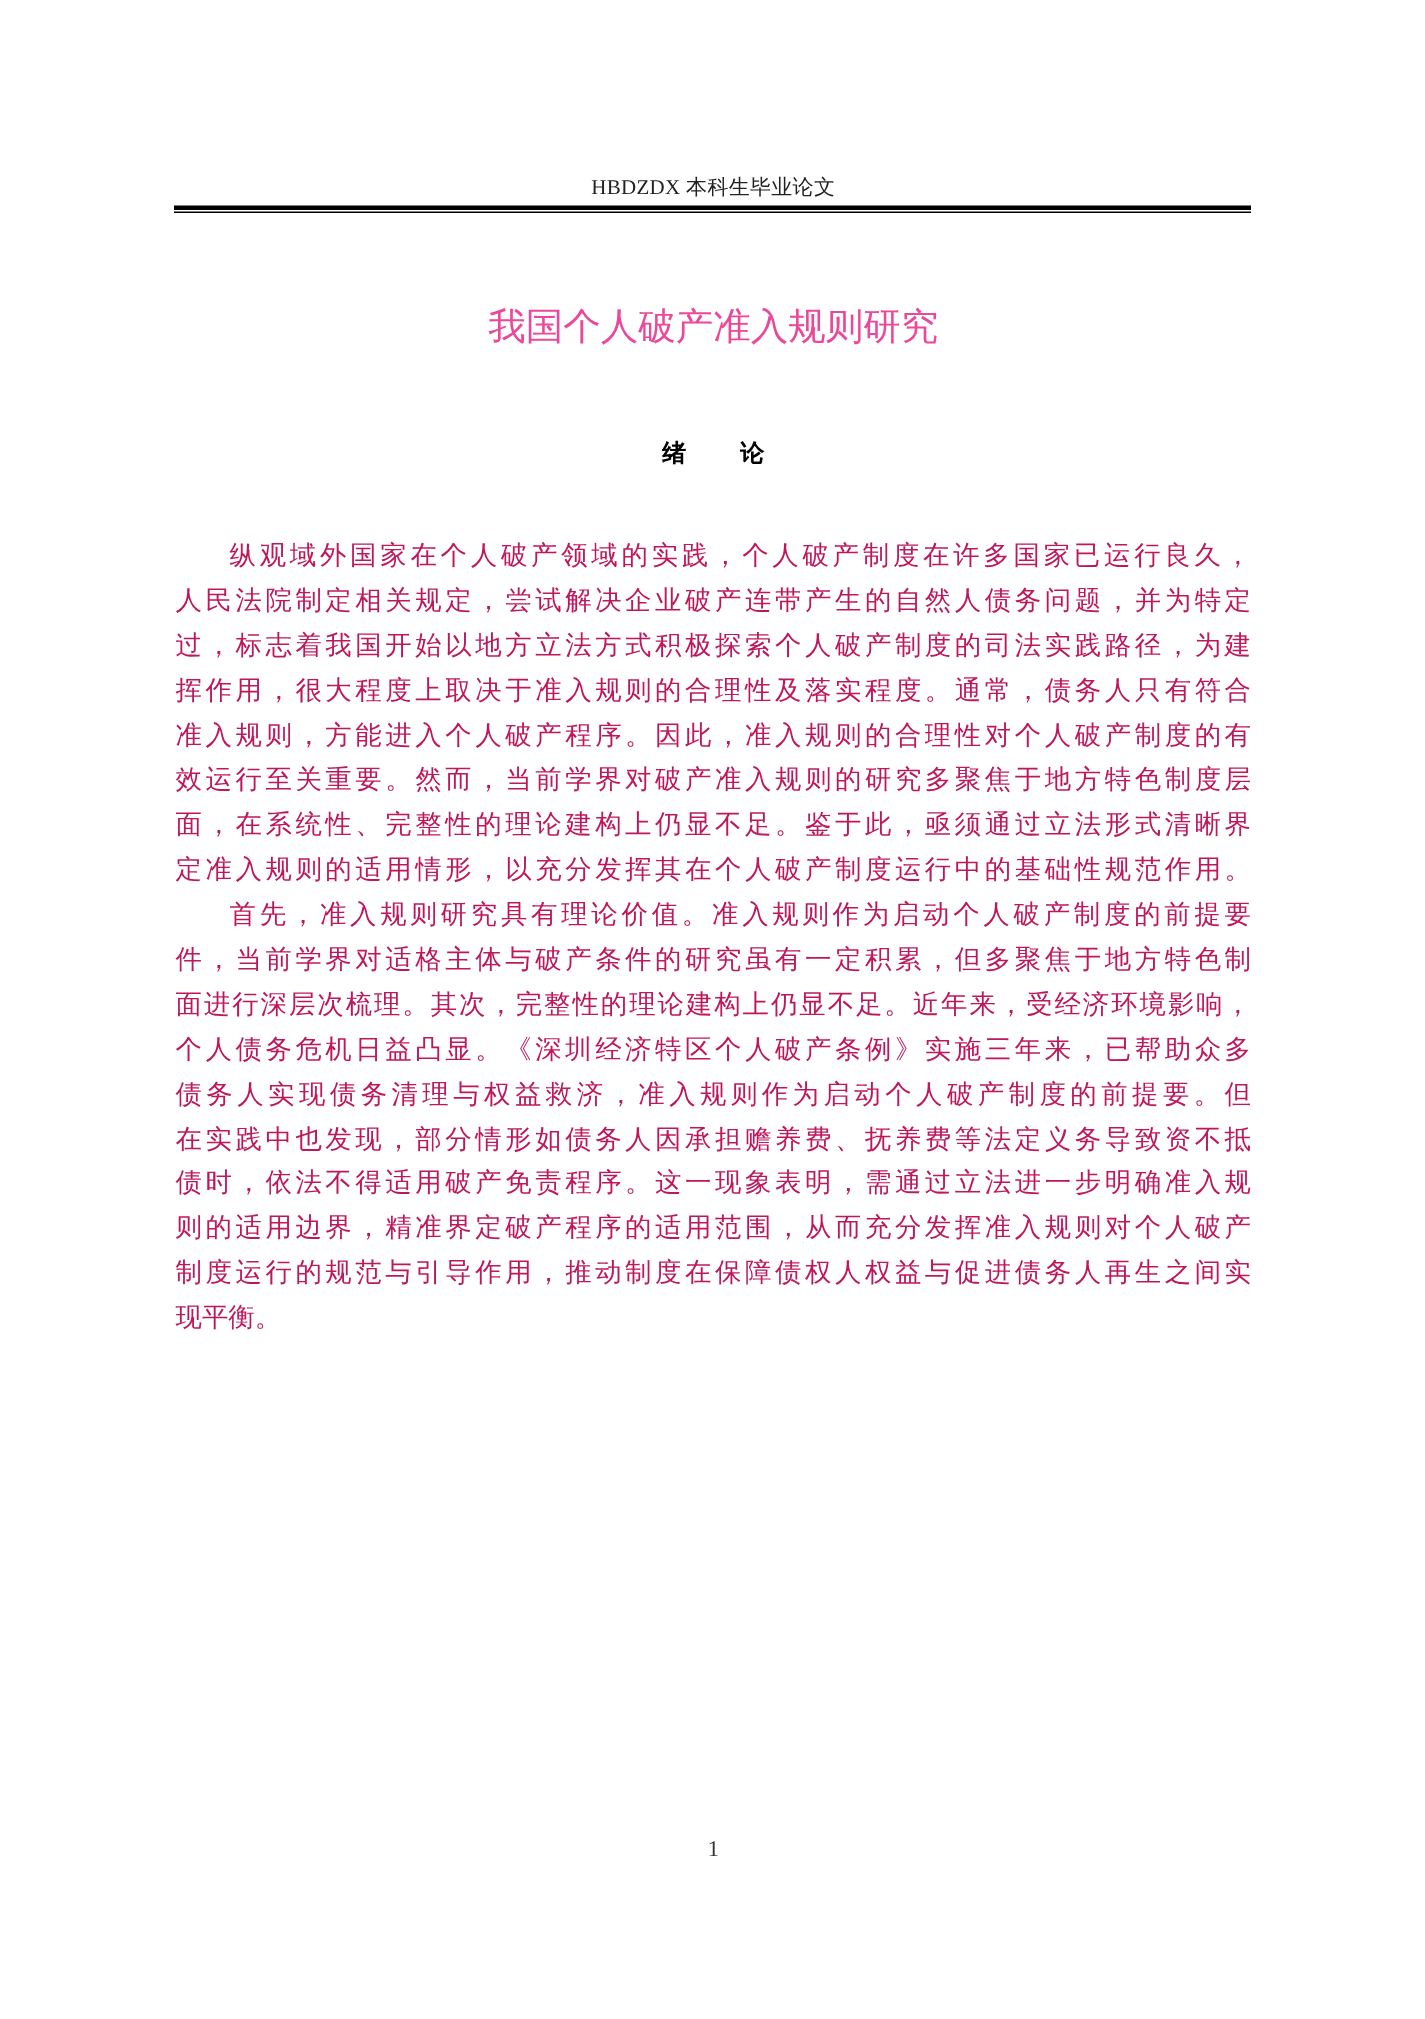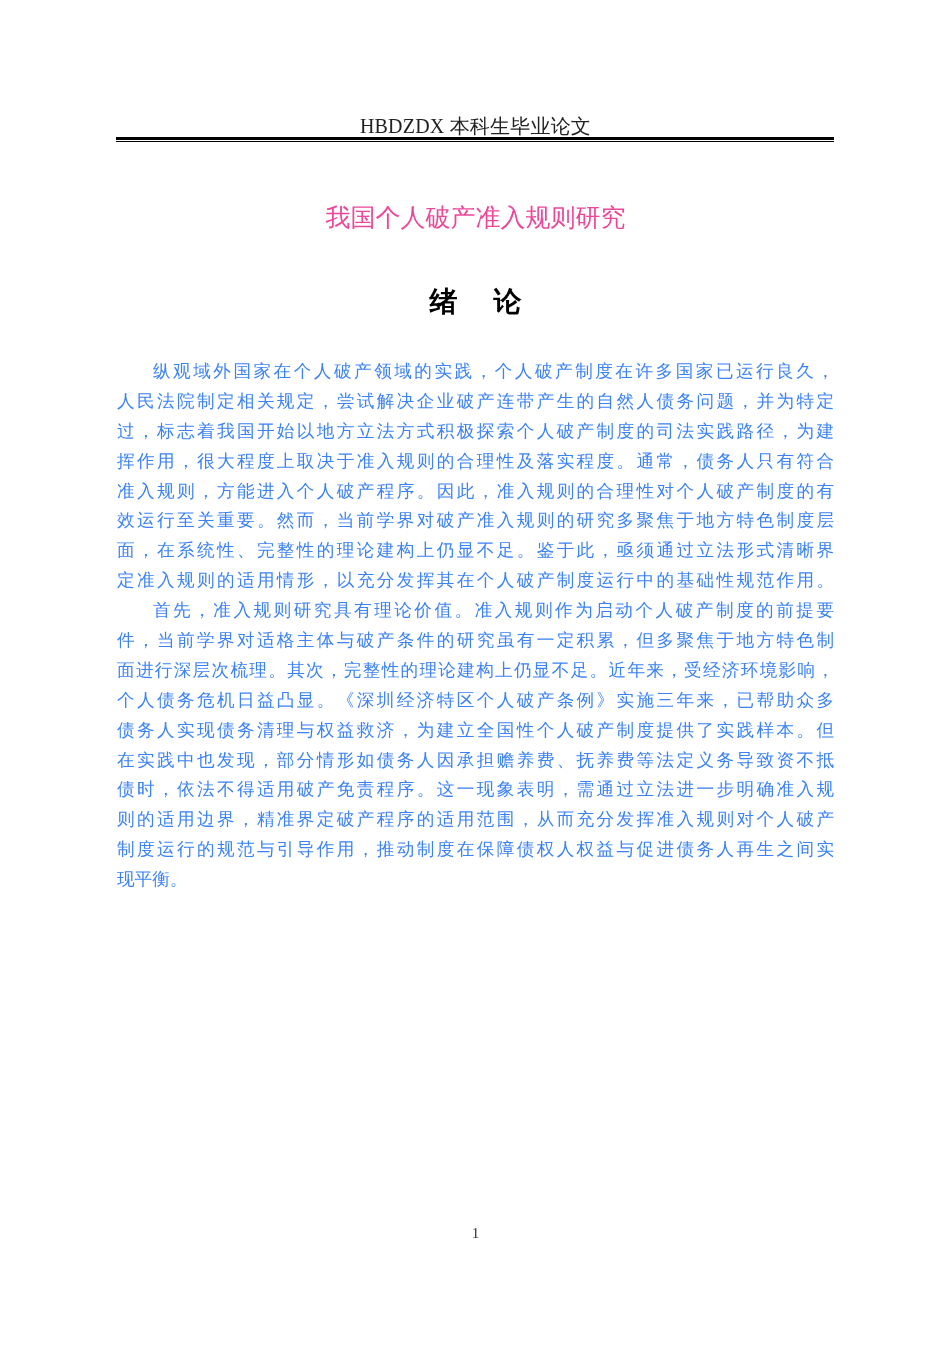--- a/index.html
+++ b/index.html
@@ -15,21 +15,21 @@
       font-family: "DejaVu Serif", "Liberation Serif", serif;
       color: #111111;
     }
     .running-header {
       position: absolute;
       left: 117px;
       width: 717px;
       top: 118px;
       text-align: center;
       font-family: "Liberation Serif", "DejaVu Serif", serif;
-      font-size: 20px;
+      font-size: 14px;
       line-height: 16px;
       color: #222;
       letter-spacing: 0.2px;
     }
     .rule-thick {
       position: absolute;
       left: 116px;
       width: 718px;
       top: 137px;
       height: 3px;
@@ -54,21 +54,21 @@
       line-height: 32px;
       color: #ec4899;
     }
     .chapter-title {
       position: absolute;
       left: 117px;
       width: 717px;
       top: 286px;
       text-align: center;
       font-family: "DejaVu Sans", "Liberation Sans", sans-serif;
-      font-size: 28px;
+      font-size: 16px;
       line-height: 32px;
       font-weight: bold;
       color: #000;
       letter-spacing: 0;
     }
     .chapter-title .gap { display: inline-block; width: 36px; }
     .body-text {
       position: absolute;
       left: 117px;
       width: 717px;
@@ -76,21 +76,21 @@
     }
     .line {
       display: block;
       height: 29.9px;
       line-height: 29.9px;
       font-size: 17.6px;
       text-align: justify;
       text-align-last: justify;
       white-space: nowrap;
       overflow: visible;
-      color: #3b82f6;
+      color: #be185d;
     }
     .line.indent { padding-left: 36px; }
     .line.last { text-align-last: left; }
     .page-number {
       position: absolute;
       left: 117px;
       width: 717px;
       top: 1224px;
       text-align: center;
       font-family: "Liberation Serif", "DejaVu Serif", serif;
@@ -121,21 +121,21 @@
     <span class="line">准入规则，方能进入个人破产程序。因此，准入规则的合理性对个人破产制度的有</span>
     <span class="line">效运行至关重要。然而，当前学界对破产准入规则的研究多聚焦于地方特色制度层</span>
     <span class="line">面，在系统性、完整性的理论建构上仍显不足。鉴于此，亟须通过立法形式清晰界</span>
     <span class="line">定准入规则的适用情形，以充分发挥其在个人破产制度运行中的基础性规范作用。</span>
   </div>
   <div>
     <span class="line indent">首先，准入规则研究具有理论价值。准入规则作为启动个人破产制度的前提要</span>
     <span class="line">件，当前学界对适格主体与破产条件的研究虽有一定积累，但多聚焦于地方特色制</span>
     <span class="line">面进行深层次梳理。其次，完整性的理论建构上仍显不足。近年来，受经济环境影响，</span>
     <span class="line">个人债务危机日益凸显。《深圳经济特区个人破产条例》实施三年来，已帮助众多</span>
-    <span class="line">债务人实现债务清理与权益救济，为建立全国性个人破产制度提供了实践样本。但</span>
+    <span class="line">债务人实现债务清理与权益救济，准入规则作为启动个人破产制度的前提要。但</span>
     <span class="line">在实践中也发现，部分情形如债务人因承担赡养费、抚养费等法定义务导致资不抵</span>
     <span class="line">债时，依法不得适用破产免责程序。这一现象表明，需通过立法进一步明确准入规</span>
     <span class="line">则的适用边界，精准界定破产程序的适用范围，从而充分发挥准入规则对个人破产</span>
     <span class="line">制度运行的规范与引导作用，推动制度在保障债权人权益与促进债务人再生之间实</span>
     <span class="line last">现平衡。</span>
   </div>
 </div>
 
 <div class="page-number">1</div>
 

